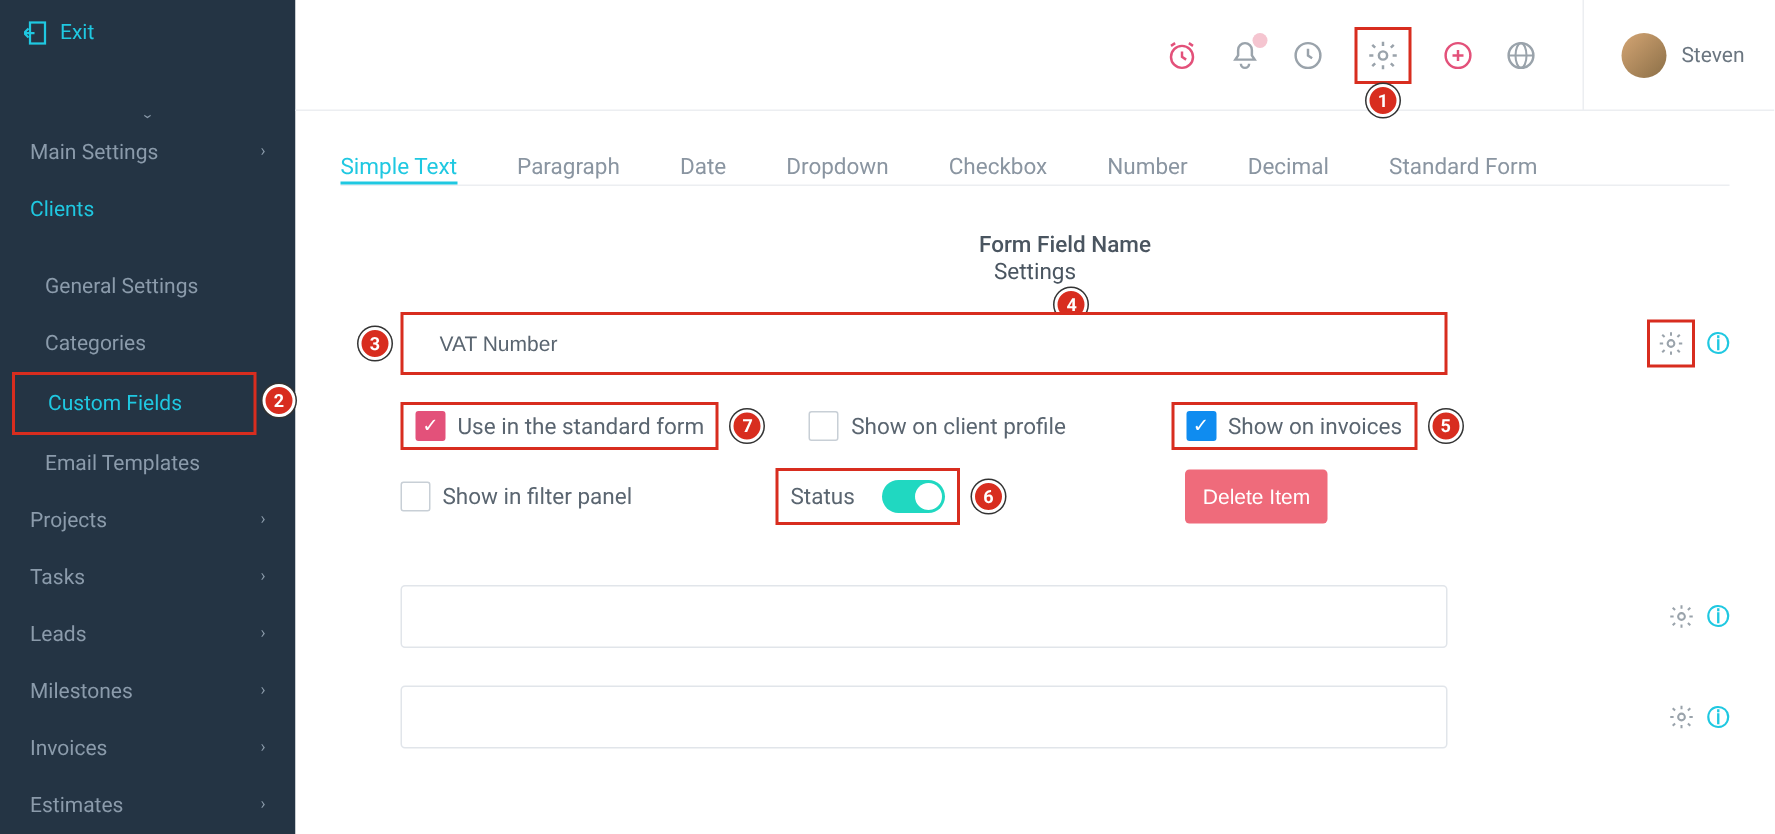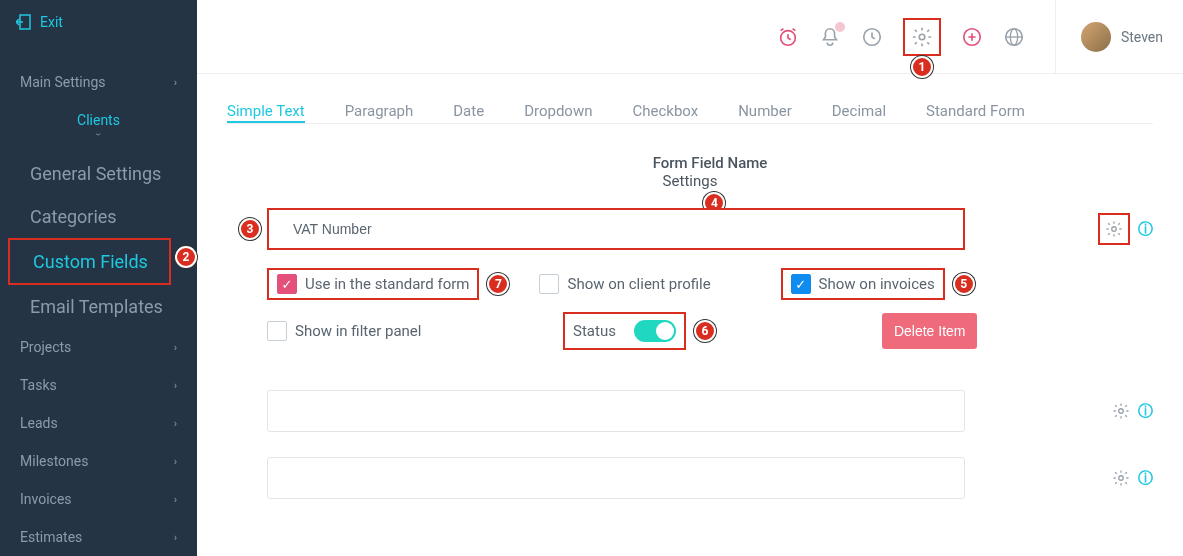--- a/index.html
+++ b/index.html
@@ -2,22 +2,22 @@
 <html><head>
 <meta charset="utf-8">
 <style>
 * { box-sizing: border-box; margin: 0; padding: 0; }
 body { font-family: -apple-system, BlinkMacSystemFont, 'Segoe UI', Roboto, sans-serif; background: #fff; width: 1183px; height: 556px; overflow: hidden; }
 .app { display: flex; height: 556px; }
 .sidebar { width: 197px; background: #243444; color: #8b9bab; display: flex; flex-direction: column; }
 .exit-bar { padding: 14px 16px; display: flex; align-items: center; color: #1fc8e1; font-size: 14px; cursor: pointer; }
 .exit-bar .exit-icon { margin-right: 8px; }
 .sidebar-sep { height: 56px; }
-.sidebar-item { padding: 11px 20px; display: flex; justify-content: space-between; align-items: center; font-size: 14px; cursor: pointer; }
-.sidebar-item.submenu { padding-left: 30px; font-size: 18px; }
+.sidebar-item { padding: 11px 20px; display: flex; justify-content: space-between; font-size: 14px; cursor: pointer; }
+.sidebar-item.submenu { padding-left: 30px; font-size: 14px; }
 .sidebar-item.active { color: #1fc8e1; flex-direction: column; }
 .sidebar-item .chev { color: #8b9bab; font-size: 11px; }
 .red-border { border: 2px solid #d82d1f; }
 .main { flex: 1; display: flex; flex-direction: column; background: #fff; }
 .topbar { height: 74px; display: flex; align-items: center; justify-content: flex-end; padding: 0 20px; border-bottom: 1px solid #eceef1; }
 .topbar .top-icons { display: flex; align-items: center; gap: 20px; }
 .top-icon { width: 22px; height: 22px; display: flex; align-items: center; justify-content: center; color: #9aa3ab; }
 .top-icon.pink { color: #e3517a; }
 .user { display: flex; align-items: center; gap: 10px; margin-left: 30px; color: #6b7680; font-size: 14px; border-left: 1px solid #eceef1; padding-left: 25px; height: 74px; }
 .avatar { width: 30px; height: 30px; border-radius: 50%; background: linear-gradient(135deg, #d4a574, #8b6f47); }
@@ -209,21 +209,21 @@
         </div>
         <div class="rel">
           <div class="check-group red-border" style="padding: 4px 8px;">
             <div class="cb checked-blue">✓</div>
             <span>Show on invoices</span>
           </div>
           <div class="badge" style="right: -30px; top: 5px;">5</div>
         </div>
       </div>
 
-      <div class="checkrow" style="margin-top: 10px; gap: 46px;">
+      <div class="checkrow" style="margin-top: 10px;">
         <div class="check-group" style="width: 250px;">
           <div class="cb"></div>
           <span>Show in filter panel</span>
         </div>
         <div class="rel" style="margin-right: 40px;">
           <div class="check-group red-border" style="padding: 6px 8px;">
             <span>Status</span>
             <div class="toggle" style="margin-left: 10px;"></div>
           </div>
           <div class="badge" style="right: -30px; top: 8px;">6</div>

